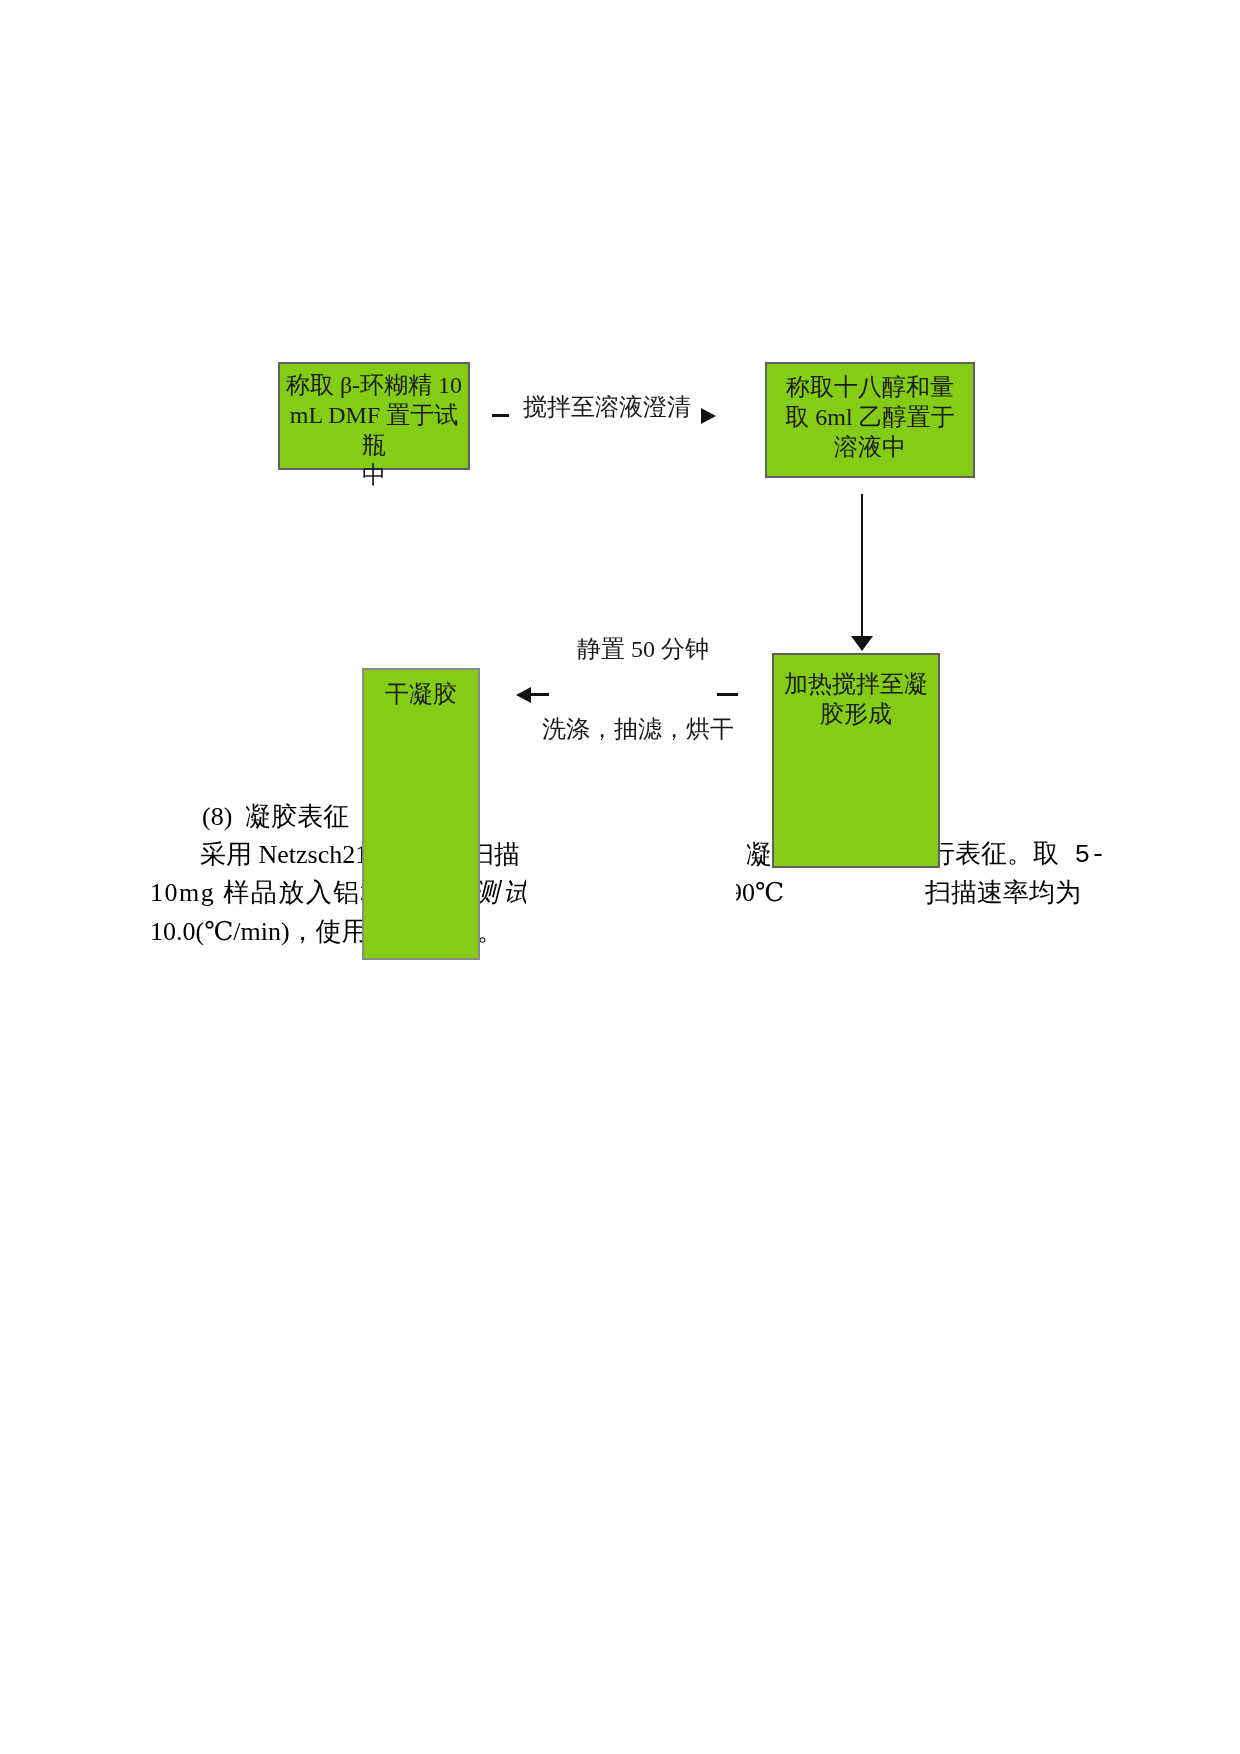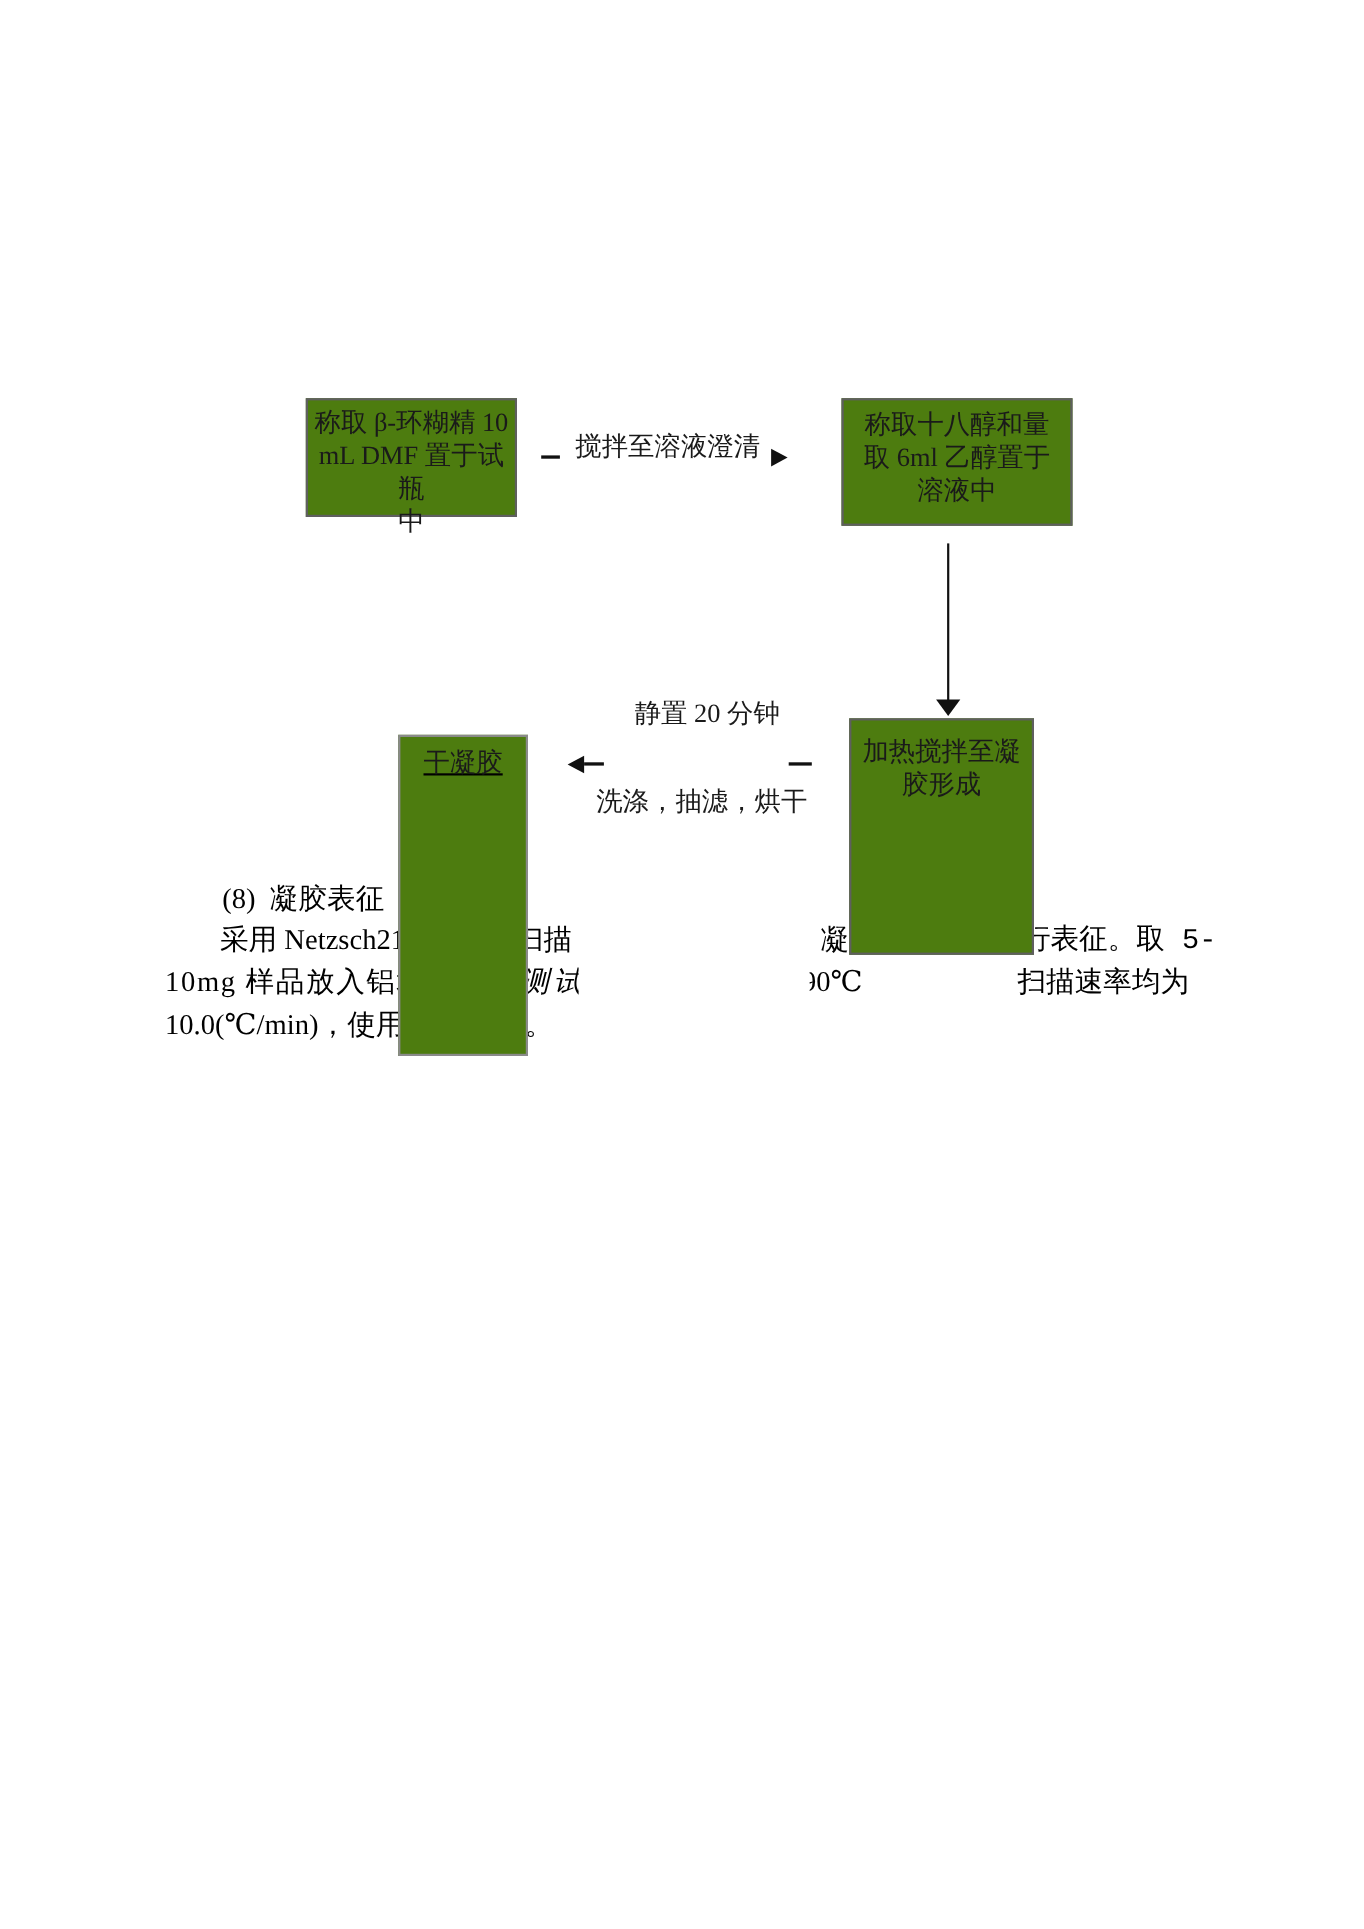--- a/index.html
+++ b/index.html
@@ -1,19 +1,19 @@
 <!DOCTYPE html>
 <html><head>
 <meta charset="utf-8">
 <style>
   html,body{margin:0;padding:0;background:#fff;}
   .page{position:relative;width:1240px;height:1754px;background:#ffffff;overflow:hidden;
         font-family:"Liberation Serif","DejaVu Serif",serif;color:#000;}
   
-  .fbox{position:absolute;background:#4d7c0f;border:2px solid #5f5f5f;box-sizing:border-box;z-index:3;}
+  .fbox{position:absolute;background:#84cc16;border:2px solid #5f5f5f;box-sizing:border-box;z-index:3;}
   .fbox-light{border:2px solid #8a8a8a;}
   .btxt{white-space:pre-line;text-align:center;font-size:24px;line-height:30px;color:#1a1a1a;}
   
   .flabel{position:absolute;font-size:24px;line-height:34px;white-space:pre-line;color:#1a1a1a;z-index:4;}
   
   .dash{position:absolute;height:3px;background:#111;z-index:4;}
   .vline{position:absolute;width:2px;background:#111;z-index:4;}
   .tri-right{position:absolute;width:0;height:0;border-left:15px solid #111;
              border-top:8px solid transparent;border-bottom:8px solid transparent;z-index:4;}
   .tri-left{position:absolute;width:0;height:0;border-right:15px solid #111;
@@ -66,25 +66,25 @@
   </div>
 
   <div class="vline" style="left:861px;top:494px;height:144px;"></div>
   <div class="tri-down" style="left:851px;top:636px;"></div>
 
   <div class="fbox" style="left:772px;top:653px;width:168px;height:215px;padding-top:14px;">
     <div class="btxt">加热搅拌至凝
 胶形成</div>
   </div>
 
-  <div class="flabel" style="left:577px;top:632px;">静置 20 分钟</div>
+  <div class="flabel" style="left:577px;top:632px;">静置 50 分钟</div>
 
   <div class="tri-left" style="left:516px;top:687px;"></div>
   <div class="dash" style="left:531px;top:693px;width:18px;"></div>
   <div class="dash" style="left:717px;top:693px;width:21px;"></div>
 
   <div class="flabel" style="left:542px;top:712px;">洗涤，抽滤，烘干</div>
 
-  <div class="fbox fbox-light" style="left:362px;top:668px;width:118px;height:292px;padding-top:9px;text-decoration:underline;">
+  <div class="fbox fbox-light" style="left:362px;top:668px;width:118px;height:292px;padding-top:9px;">
     <div class="btxt">干凝胶</div>
   </div>
 
 </div>
 
 </body></html>

